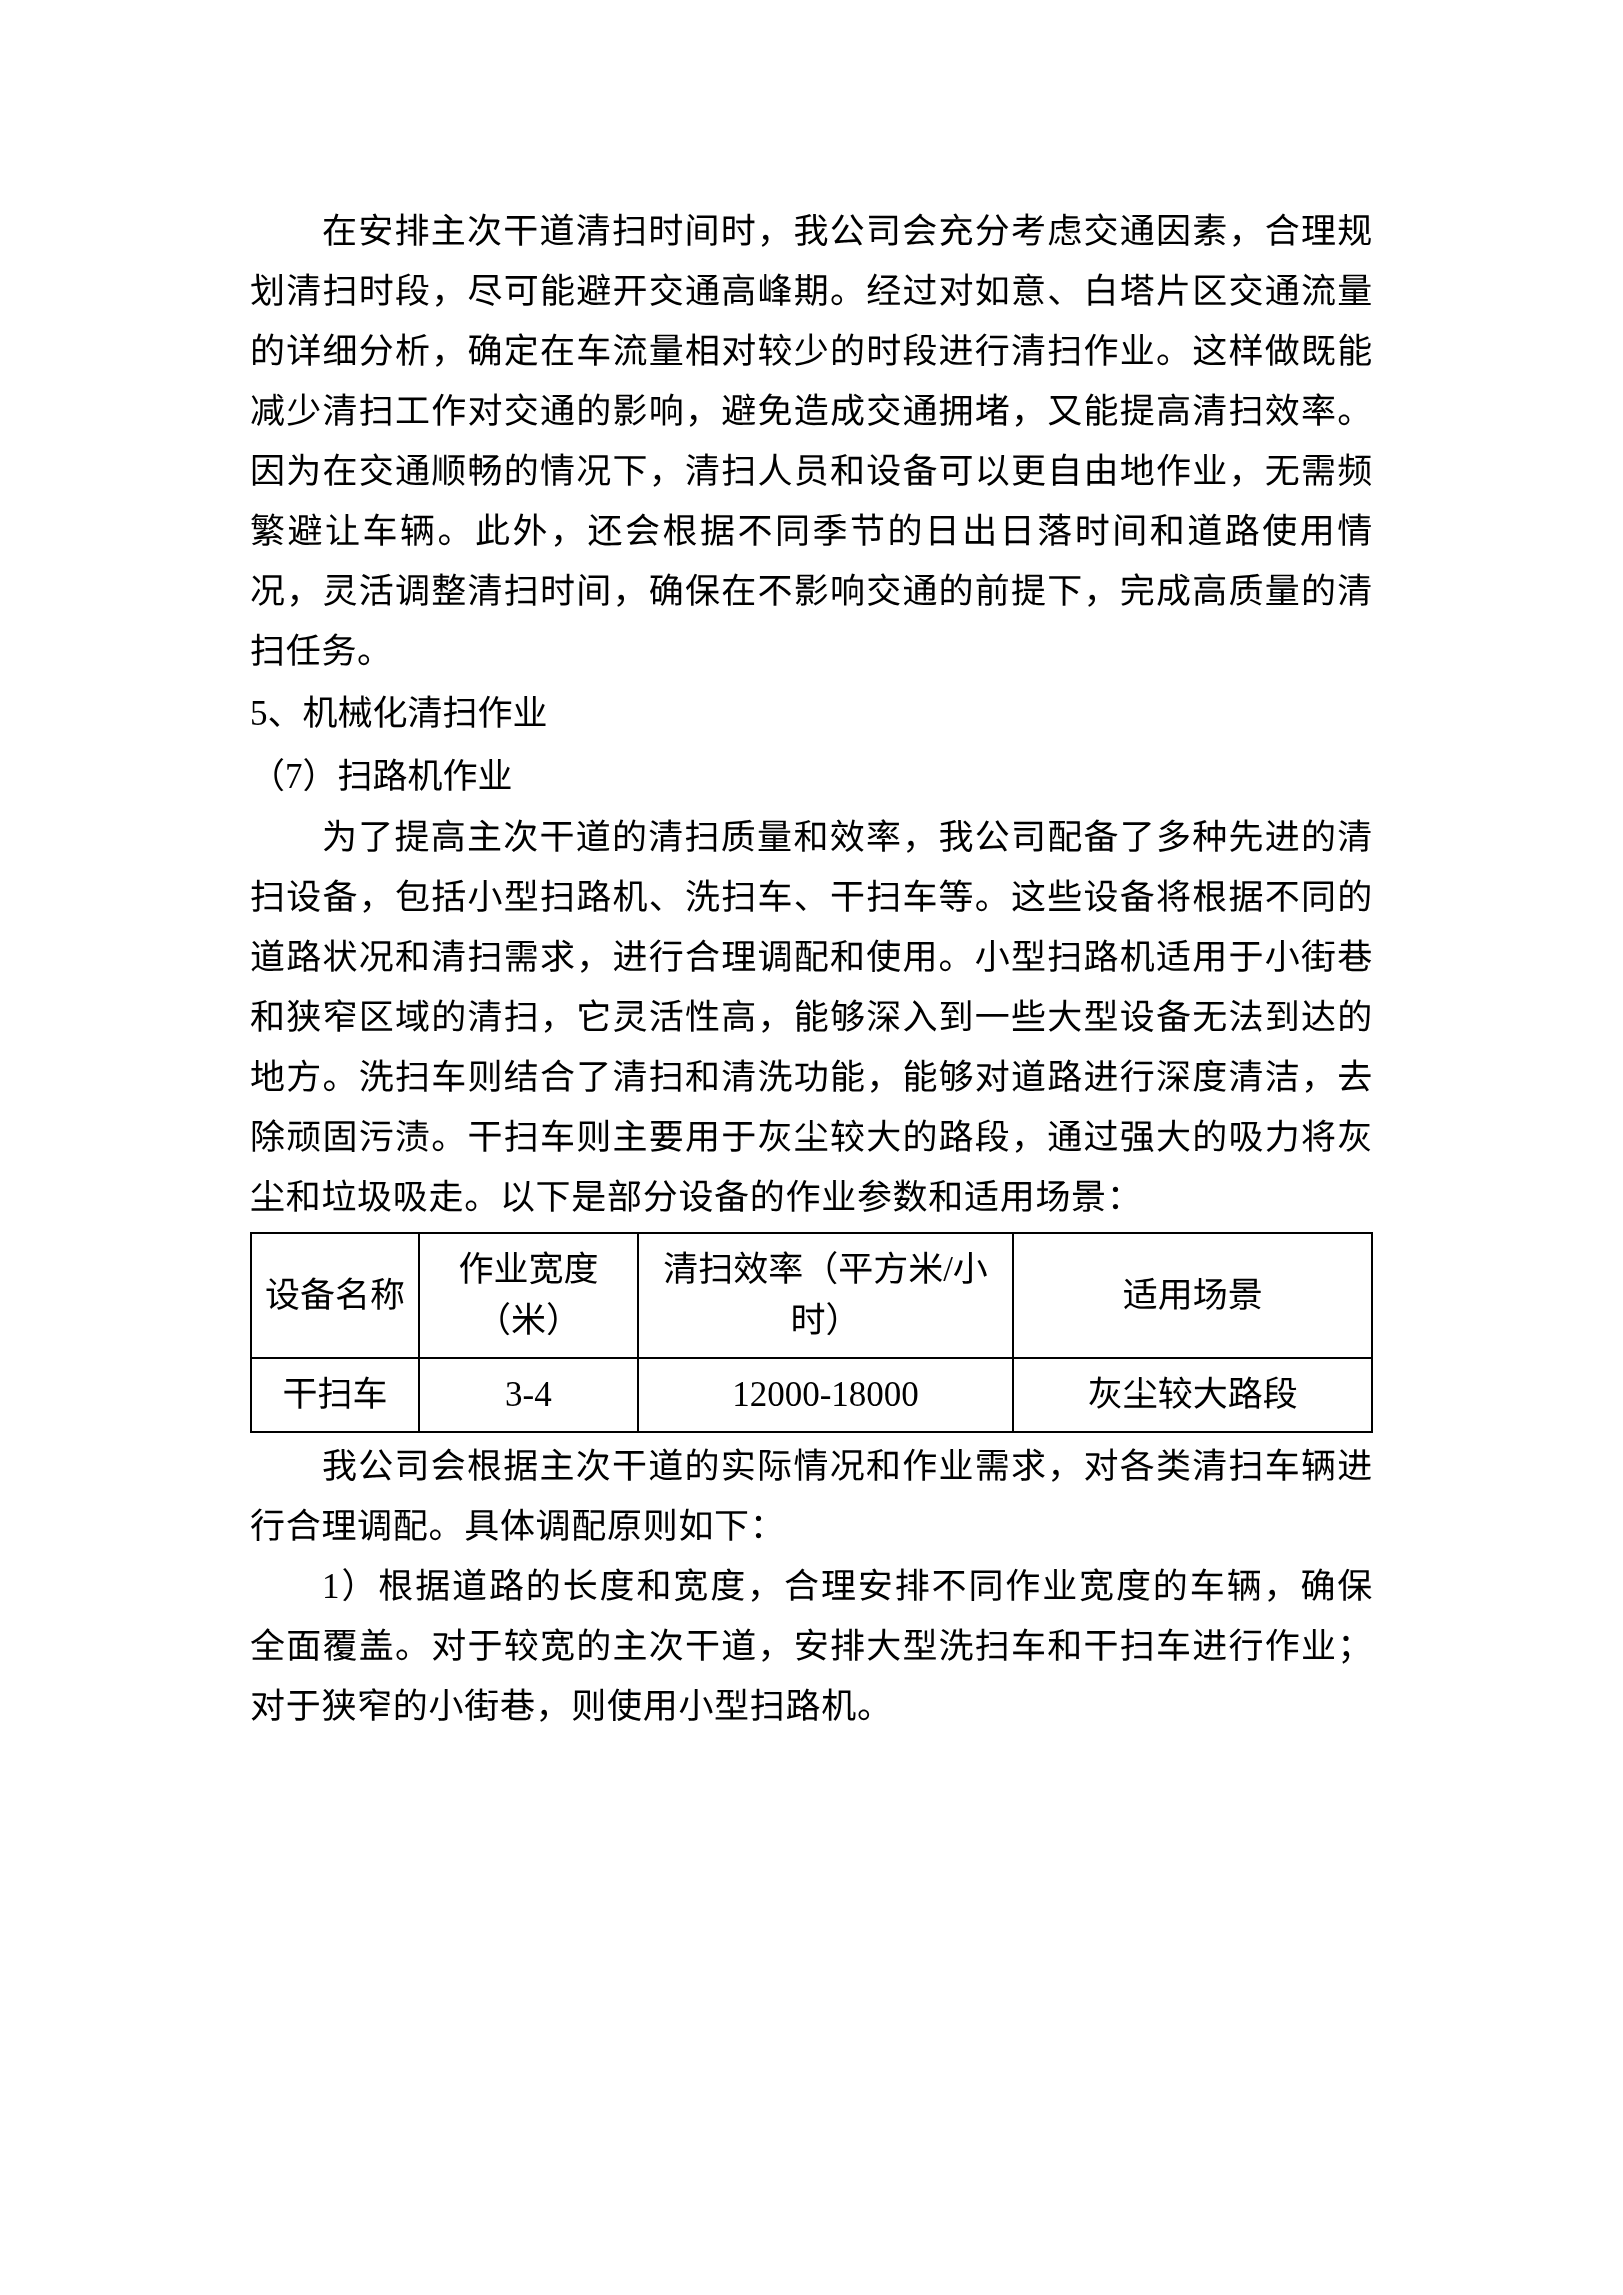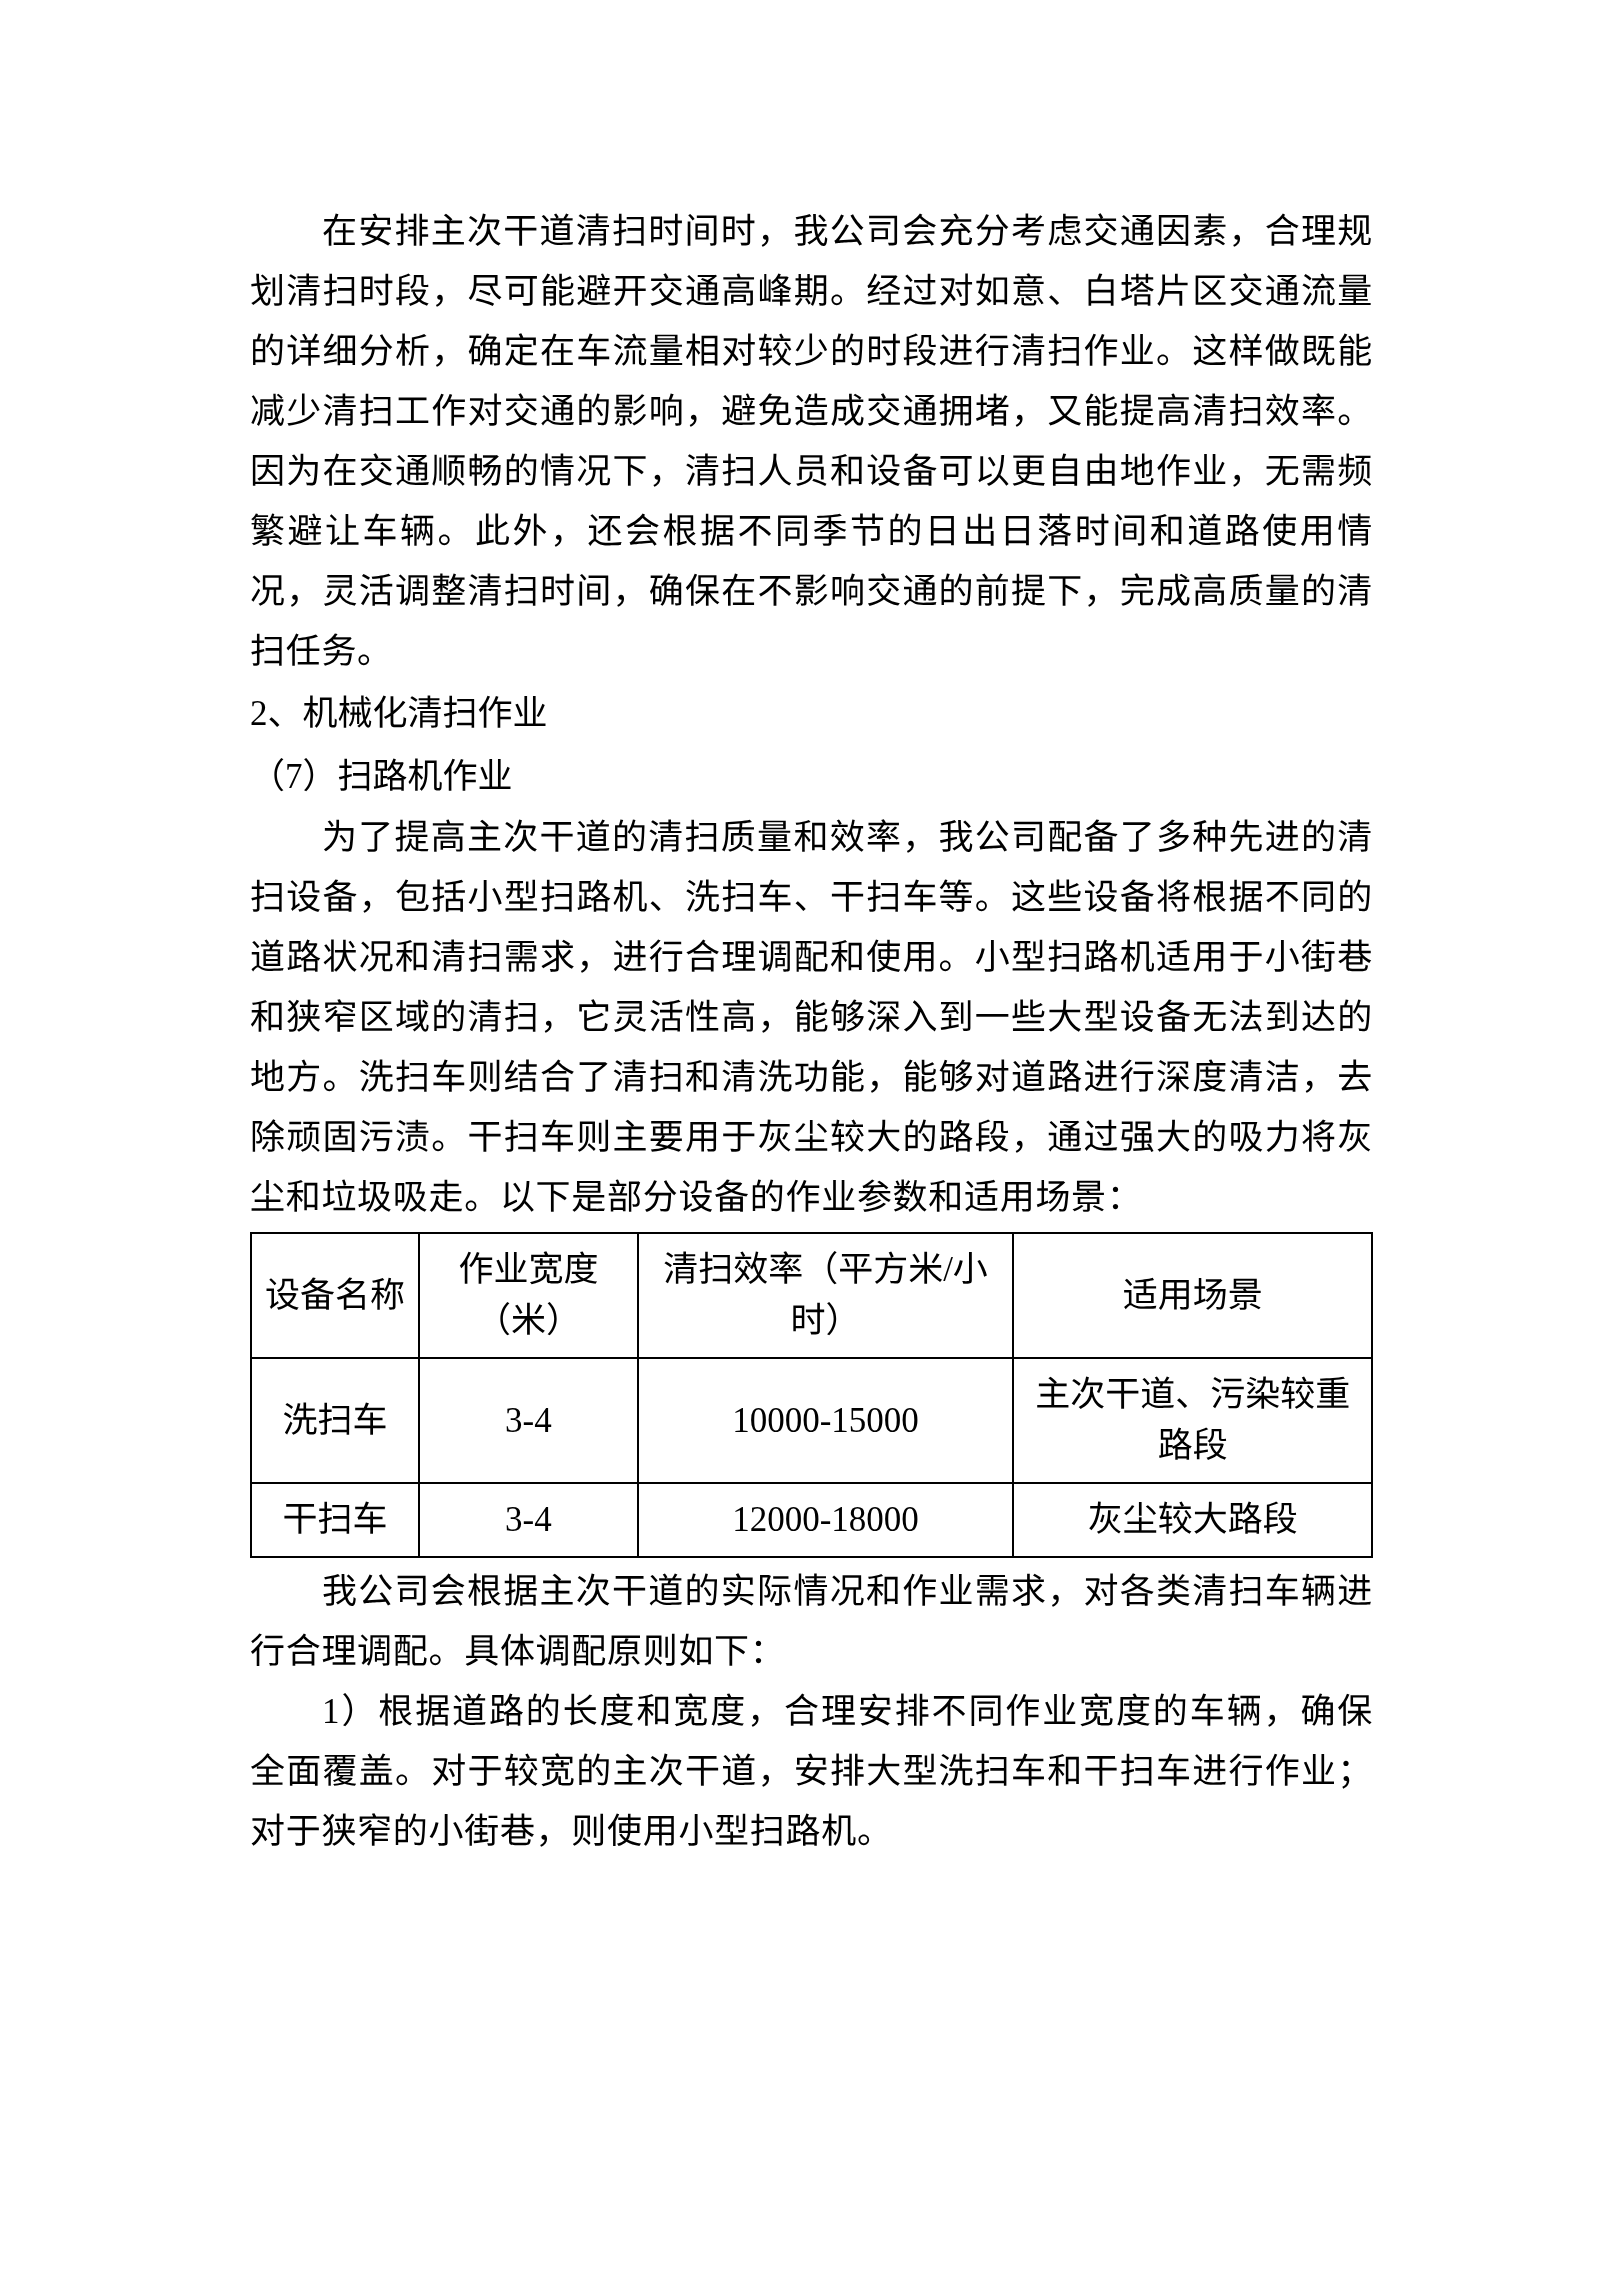--- a/index.html
+++ b/index.html
@@ -63,21 +63,21 @@
   col.c3 { width: 33.5%; }
   col.c4 { width: 32%; }
 </style>
 </head>
 <body>
 
 <div class="page">
 
   <p class="para indent">在安排主次干道清扫时间时，我公司会充分考虑交通因素，合理规划清扫时段，尽可能避开交通高峰期。经过对如意、白塔片区交通流量的详细分析，确定在车流量相对较少的时段进行清扫作业。这样做既能减少清扫工作对交通的影响，避免造成交通拥堵，又能提高清扫效率。因为在交通顺畅的情况下，清扫人员和设备可以更自由地作业，无需频繁避让车辆。此外，还会根据不同季节的日出日落时间和道路使用情况，灵活调整清扫时间，确保在不影响交通的前提下，完成高质量的清扫任务。</p>
 
-  <p class="heading">2、机械化清扫作业</p>
+  <p class="heading">5、机械化清扫作业</p>
 
   <p class="heading">（7）扫路机作业</p>
 
   <p class="para indent">为了提高主次干道的清扫质量和效率，我公司配备了多种先进的清扫设备，包括小型扫路机、洗扫车、干扫车等。这些设备将根据不同的道路状况和清扫需求，进行合理调配和使用。小型扫路机适用于小街巷和狭窄区域的清扫，它灵活性高，能够深入到一些大型设备无法到达的地方。洗扫车则结合了清扫和清洗功能，能够对道路进行深度清洁，去除顽固污渍。干扫车则主要用于灰尘较大的路段，通过强大的吸力将灰尘和垃圾吸走。以下是部分设备的作业参数和适用场景：</p>
 
   <table class="equip-table">
     <colgroup>
       <col class="c1">
         <col class="c2">
         <col class="c3">
@@ -86,26 +86,20 @@
     <thead>
       <tr>
         <th>设备名称</th>
         <th>作业宽度（米）</th>
         <th>清扫效率（平方米/小时）</th>
         <th>适用场景</th>
       </tr>
     </thead>
     <tbody>
       <tr>
-        <td>洗扫车</td>
-        <td>3-4</td>
-        <td>10000-15000</td>
-        <td>主次干道、污染较重路段</td>
-      </tr>
-      <tr>
         <td>干扫车</td>
         <td>3-4</td>
         <td>12000-18000</td>
         <td>灰尘较大路段</td>
       </tr>
     </tbody>
   </table>
 
 
   <p class="para indent">我公司会根据主次干道的实际情况和作业需求，对各类清扫车辆进行合理调配。具体调配原则如下：</p>

